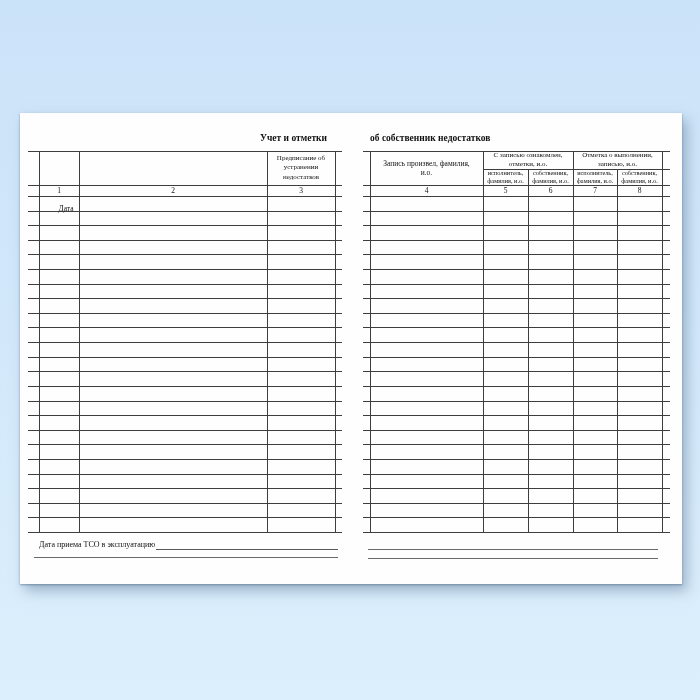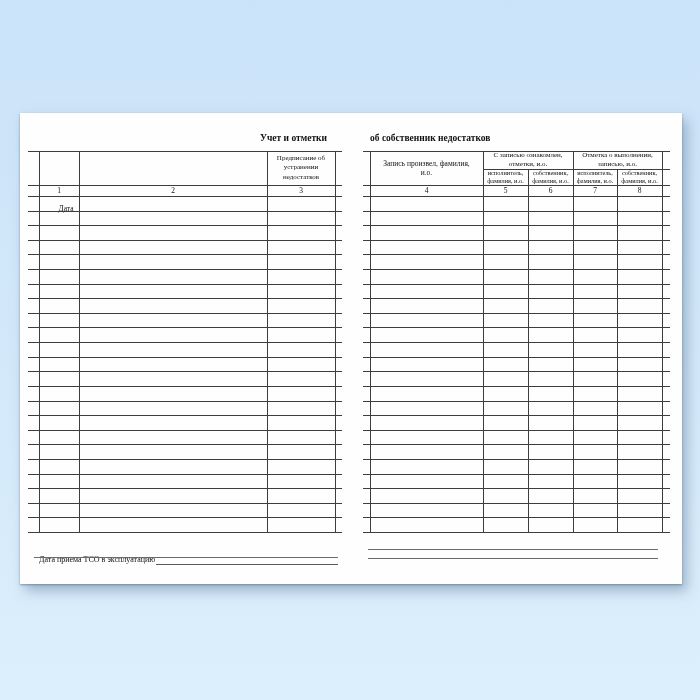--- a/index.html
+++ b/index.html
@@ -13,21 +13,21 @@
   .t{position:absolute;line-height:1.2;}
   .title{font-weight:bold;font-size:9.5px;white-space:nowrap;}
   .hc{position:absolute;display:flex;align-items:center;justify-content:center;
       text-align:center;overflow:hidden;}
   .f75{font-size:7.5px;} .f70{font-size:7px;line-height:1.3;} .f63{font-size:6.3px;line-height:1.2;}
   .num{position:absolute;font-size:7.5px;text-align:center;line-height:11px;height:11px;}
   .hline{position:absolute;height:1px;background:#3d3d3d;}
   .vline{position:absolute;width:1px;background:#3d3d3d;}
   .thinline{position:absolute;height:1px;background:#6a6a6a;}
   .footer-left{position:absolute;left:19px;top:426px;width:299px;display:flex;
-               align-items:flex-end;font-size:8px;margin-top:15px;}
+               align-items:flex-end;font-size:8px;}
   .footer-left span{white-space:nowrap;line-height:11px;}
   .fill-line{flex:1;border-bottom:1px solid #5a5a5a;height:10px;margin-left:1px;}
 </style>
 </head>
 <body>
 
 <div class="scene">
   <div class="sheet">
 
     <div class="t title" style="left:19px;top:20px;width:288px;text-align:right;">Учет и отметки</div>

